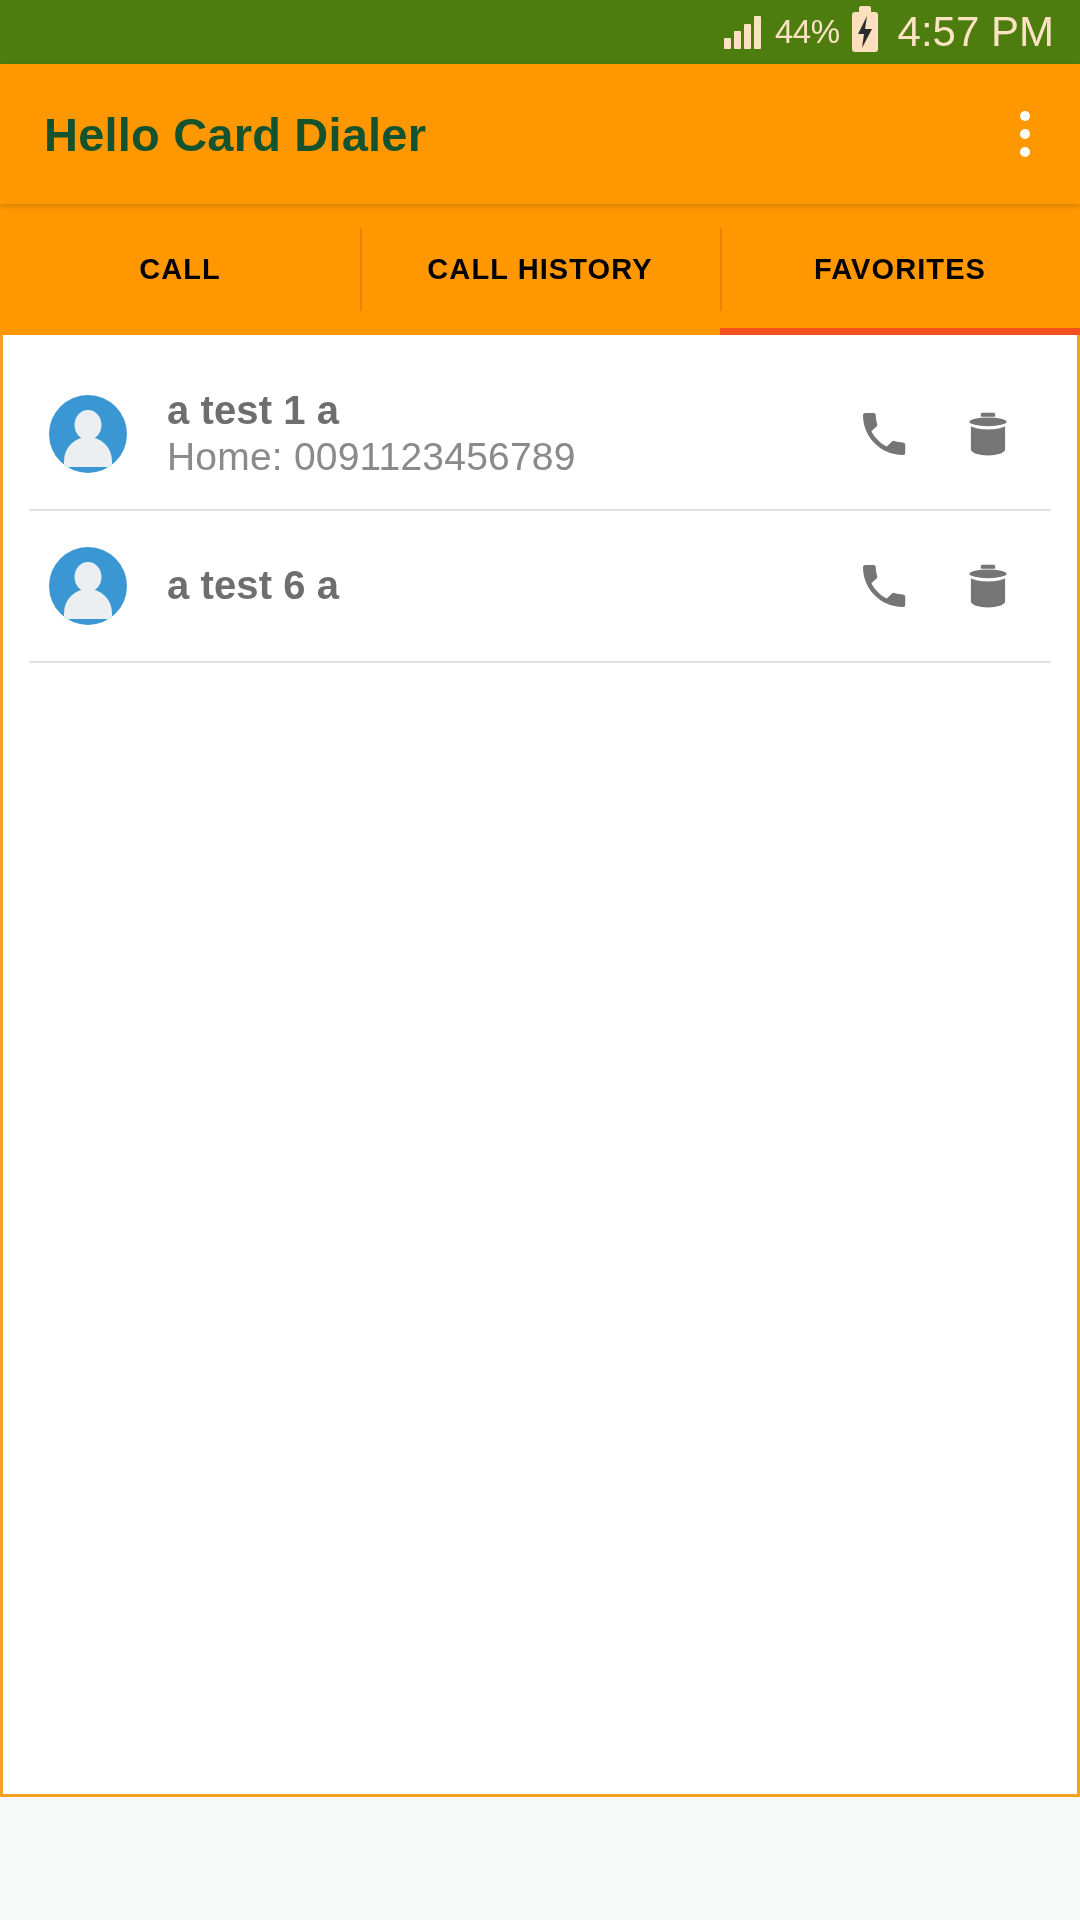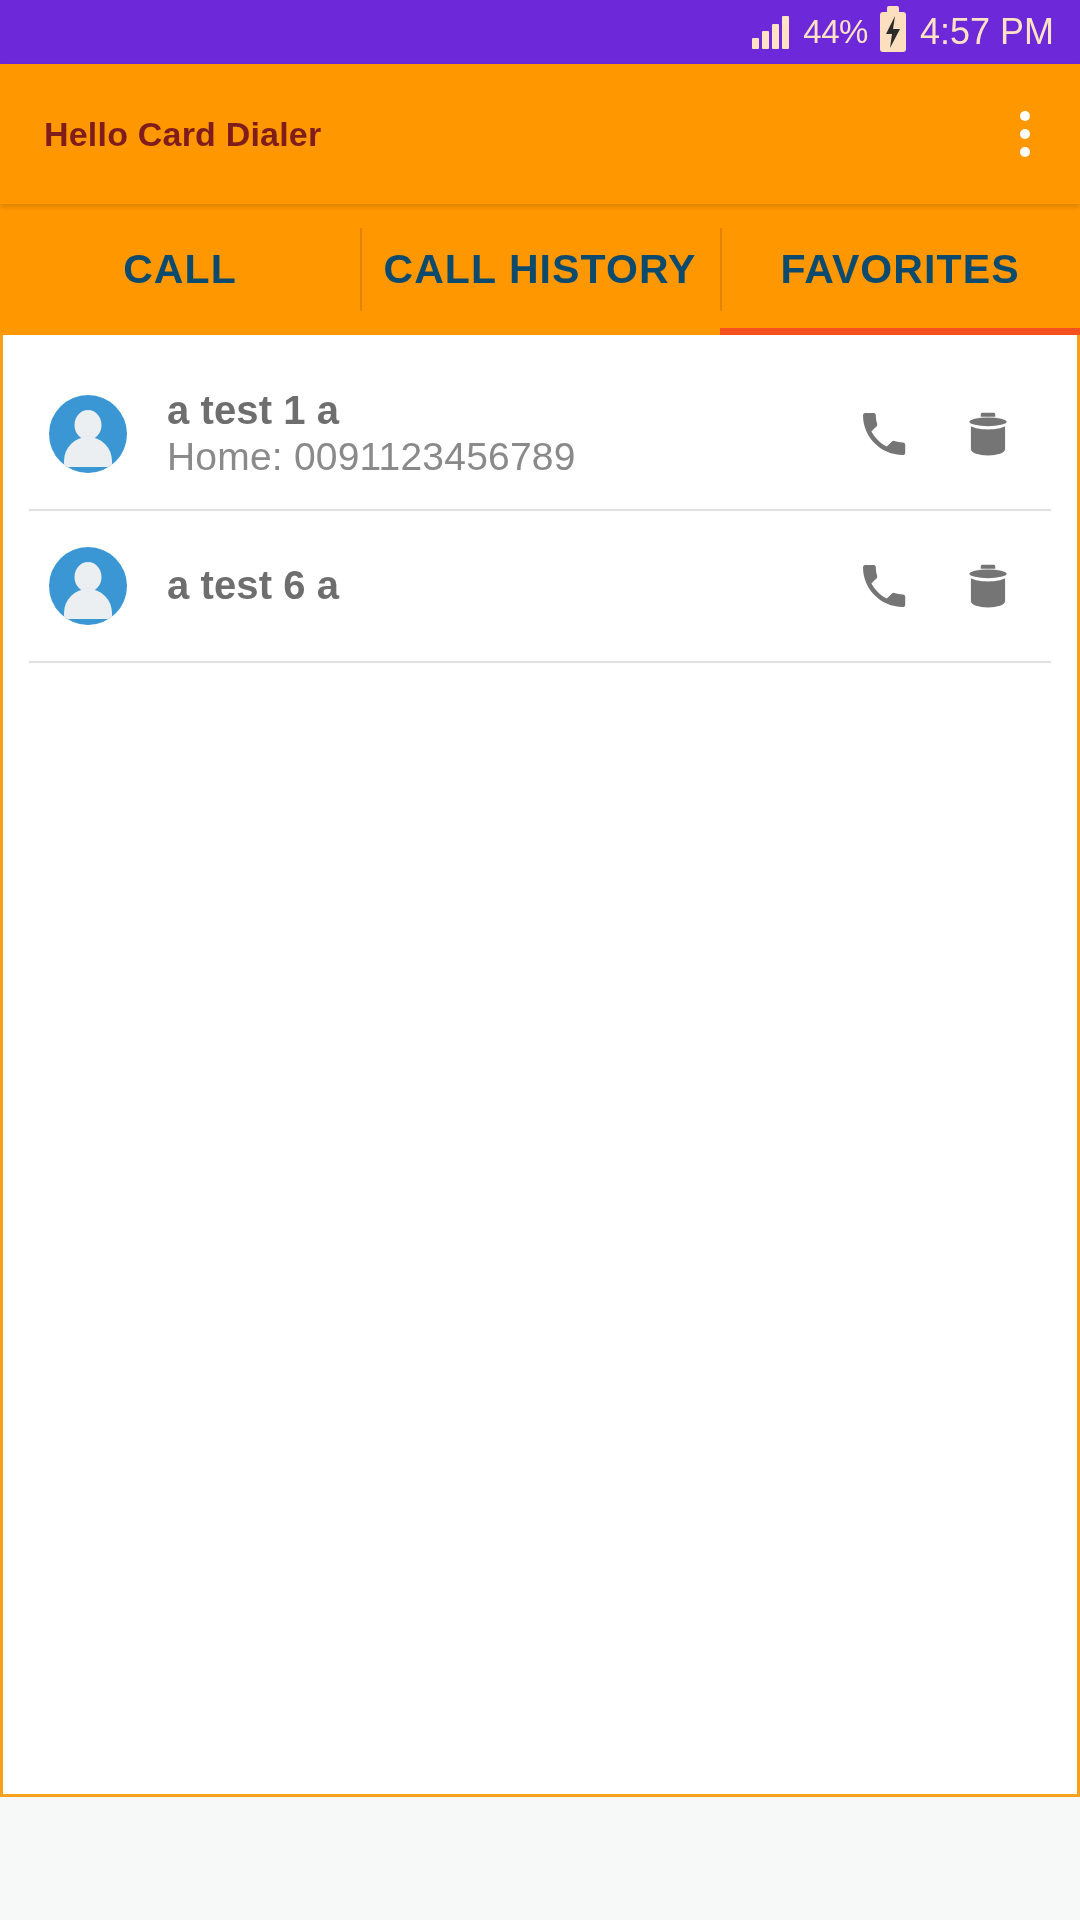--- a/index.html
+++ b/index.html
@@ -6,69 +6,69 @@
   html, body {
     width:1080px; height:1920px;
     background:#f7f7f7;
     font-family:"Liberation Sans", sans-serif;
     overflow:hidden;
   }
   #phone { position:relative; width:1080px; height:1920px; background:#f7f7f7; }
 
   
   .statusbar {
-    height:64px; background:#6d28d9;
+    height:64px; background:#4d7c0f;
     display:flex; align-items:center; justify-content:flex-end;
     padding-right:26px; gap:14px;
   }
   .sb-signal { display:flex; align-items:flex-end; gap:3px; height:34px; }
   .sb-signal i { display:block; width:7px; background:#FDE3C4; border-radius:1px; }
   .sb-signal i:nth-child(1){ height:11px; }
   .sb-signal i:nth-child(2){ height:18px; }
   .sb-signal i:nth-child(3){ height:25px; }
   .sb-signal i:nth-child(4){ height:33px; }
   .sb-batt-text { color:#FDE3C4; font-size:33px; letter-spacing:-0.5px; }
   .sb-batt {
     position:relative; width:26px; height:40px; background:#FBDFBE;
     border-radius:3px; margin-left:-2px;
   }
   .sb-batt:before {
     content:""; position:absolute; top:-6px; left:7px;
     width:12px; height:6px; background:#FBDFBE; border-radius:2px 2px 0 0;
   }
   .sb-batt svg { position:absolute; top:4px; left:3px; }
-  .sb-time { color:#FDE3C4; font-size:36px; letter-spacing:0px; }
+  .sb-time { color:#FDE3C4; font-size:42px; letter-spacing:0px; margin-left:6px; }
 
   
   .appbar {
     height:140px; background:#FF9800;
     display:flex; align-items:center; justify-content:space-between;
     padding:0 38px 0 44px;
     box-shadow:0 3px 5px rgba(0,0,0,0.14);
     position:relative; z-index:3;
   }
-  .appbar-title { color:#7f1d1d; font-size:34px; font-weight:bold; letter-spacing:0.2px; }
+  .appbar-title { color:#14532d; font-size:47px; font-weight:bold; letter-spacing:0.2px; }
   .overflow { display:flex; flex-direction:column; gap:8px; padding:14px 12px; cursor:pointer; }
   .overflow span { width:10px; height:10px; border-radius:50%; background:#fff; display:block; }
 
   
   .tabs {
     height:131px; background:#FF9800;
     display:flex; position:relative; z-index:2;
   }
   .tab {
     flex:1 1 0; display:flex; align-items:center; justify-content:center;
     position:relative; cursor:pointer;
   }
   .tab + .tab:before {
     content:""; position:absolute; left:0; top:24px; bottom:24px;
     width:2px; background:rgba(180,90,0,0.35);
   }
   .tab-label {
-    color:#0c4a6e; font-size:41px; font-weight:bold; letter-spacing:1.1px;text-align:right;
+    color:#000000; font-size:29px; font-weight:bold; letter-spacing:1.1px;text-align:right;
   }
   .tab.active .tab-indicator {
     position:absolute; left:0; right:0; bottom:0; height:7px; background:#F4511E;
   }
 
   
   .content {
     position:absolute; left:0; right:0; top:335px; bottom:123px;
     background:#fff; border:3px solid #F5A21E; border-top:none;
     overflow:hidden;

